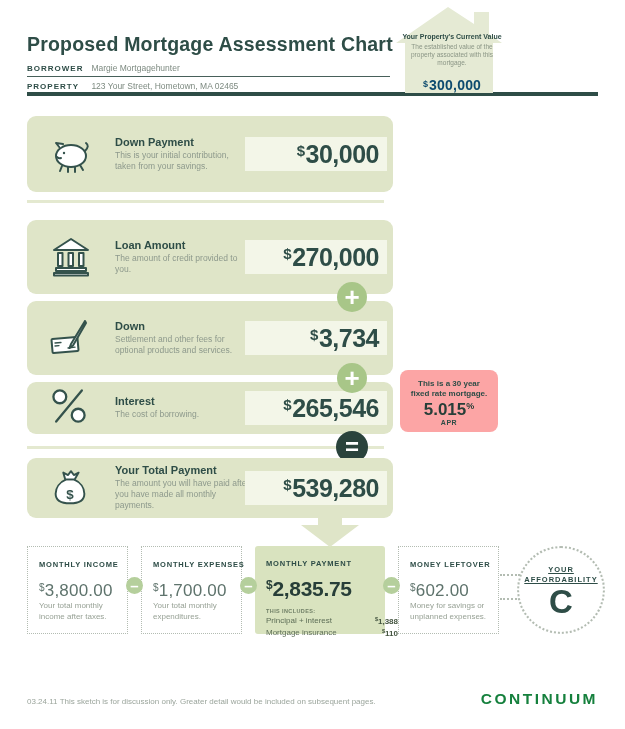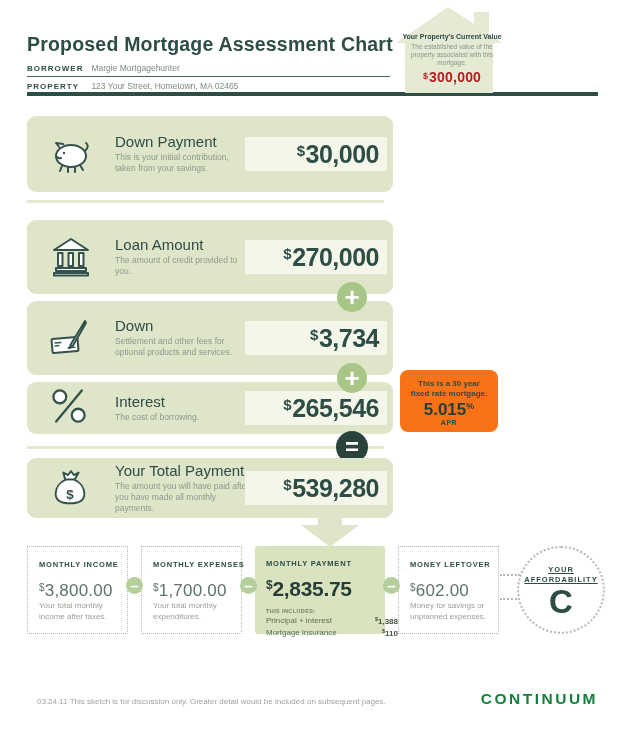--- a/index.html
+++ b/index.html
@@ -18,47 +18,47 @@
 
   
   .house{position:absolute;left:396px;top:7px;width:112px;height:86px;background:#e5ead4;
          clip-path:polygon(52px 0,78px 17px,78px 5px,93px 5px,93px 27px,106px 36px,
                            97px 36px,97px 86px,9px 86px,9px 36px,0 36px);
          z-index:3;}
   .house-inner{position:absolute;left:396px;top:7px;width:112px;height:86px;z-index:4;
                text-align:center;}
   .house-title{margin-top:26px;font-size:7px;font-weight:bold;line-height:1.2;color:#2e4d47;}
   .house-desc{margin:2px 10px 0;font-size:6.5px;line-height:1.2;color:#8a9585;}
-  .house-amt{margin-top:2px;font-size:14px;font-weight:bold;color:#b91c1c;letter-spacing:.2px;}
+  .house-amt{margin-top:10px;font-size:14px;font-weight:bold;color:#0c4a6e;letter-spacing:.2px;}
 
   
   .row{position:absolute;left:27px;width:366px;background:#dfe5c8;border-radius:9px;}
   .row-icon{position:absolute;left:20px;top:50%;transform:translateY(-50%);width:48px;height:48px;}
   .row-text{position:absolute;left:88px;top:50%;transform:translateY(-50%);width:135px;}
-  .row-title{font-size:15px;font-weight:normal;color:#2e4d47;margin-bottom:2px;}
+  .row-title{font-size:11px;font-weight:bold;color:#2e4d47;margin-bottom:2px;}
   .row-desc{font-size:8.5px;line-height:1.3;color:#8d998c;}
   .pill{position:absolute;left:218px;width:142px;height:34px;top:50%;transform:translateY(-50%);
         background:#f3f6e8;display:flex;align-items:center;justify-content:flex-end;
         padding-right:8px;box-sizing:border-box;}
   .amt{font-size:25px;font-weight:bold;color:#2e4d47;letter-spacing:-.5px;white-space:nowrap;}
   .cur{font-size:15px;font-weight:bold;vertical-align:7px;margin-right:1px;}
 
   .divider{position:absolute;left:27px;top:200px;width:357px;height:2.5px;background:#e4e9d0;}
   .equals-line{position:absolute;left:27px;top:446px;width:357px;height:3px;background:#e4e9d0;}
 
   .op{position:absolute;border-radius:50%;display:flex;align-items:center;justify-content:center;
       color:#fff;font-weight:bold;z-index:2;}
   .op-plus{width:30px;height:30px;background:#a8c688;font-size:26px;line-height:1;}
   .op-equals{width:32px;height:32px;background:#2a433c;font-size:24px;}
   .op-minus{width:17px;height:17px;background:#b5cf9c;font-size:15px;}
 
   .down-arrow{position:absolute;left:295px;top:514px;z-index:1;}
 
   
-  .apr{position:absolute;left:400px;top:370px;width:98px;height:62px;background:#f97316;
+  .apr{position:absolute;left:400px;top:370px;width:98px;height:62px;background:#fca5a5;
        border-radius:8px;text-align:center;box-sizing:border-box;padding-top:9px;}
   .apr-line{font-size:8px;font-weight:bold;color:#2e4d47;line-height:1.25;}
   .apr-rate{font-size:17px;font-weight:bold;color:#273e38;margin-top:1px;}
   .apr-pct{font-size:9px;vertical-align:6px;}
   .apr-label{font-size:7px;font-weight:bold;color:#2e4d47;letter-spacing:.5px;margin-top:-1px;}
 
   
   .mbox{position:absolute;top:546px;height:88px;box-sizing:border-box;padding:13px 11px;}
   .mbox-dotted{background:#fff;border:1.5px dotted #b3bcb2;}
   .mbox-green{background:#d9e3bf;border-radius:3px;}
@@ -74,21 +74,21 @@
   .inc-cur{font-size:5.5px;vertical-align:3px;font-weight:bold;}
 
   .afford{position:absolute;left:517px;top:546px;width:88px;height:88px;border-radius:50%;
           background:#fff;border:2px dotted #b3bcb2;box-sizing:border-box;text-align:center;}
   .afford-label{margin-top:17px;font-size:7.5px;font-weight:bold;letter-spacing:1px;
                 color:#2e4d47;line-height:1.35;text-decoration:underline;}
   .afford-grade{font-size:33px;font-weight:bold;color:#2e4d47;margin-top:0px;line-height:1;}
   .conn{position:absolute;height:0;border-top:2px dotted #b3bcb2;width:20px;}
 
   
-  .foot-note{position:absolute;left:37px;top:697px;font-size:8px;color:#9ba59c;}
+  .foot-note{position:absolute;left:27px;top:697px;font-size:8px;color:#9ba59c;}
   .logo{position:absolute;right:27px;top:690px;font-size:15.5px;font-weight:bold;
         letter-spacing:2.5px;color:#15803d;}
 </style>
 </head>
 <body>
 
 <div class="page">
 
   <div class="title">Proposed Mortgage Assessment Chart</div>
 

